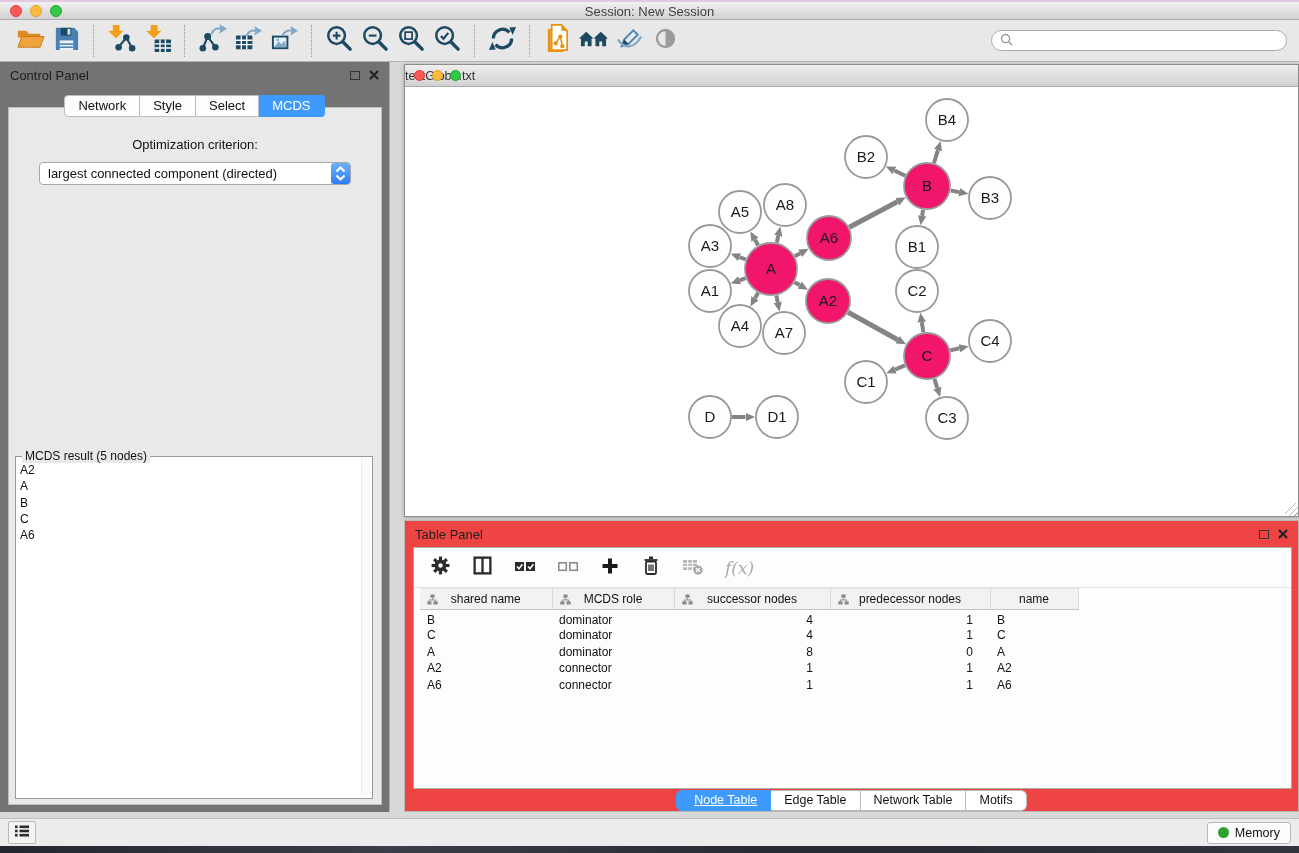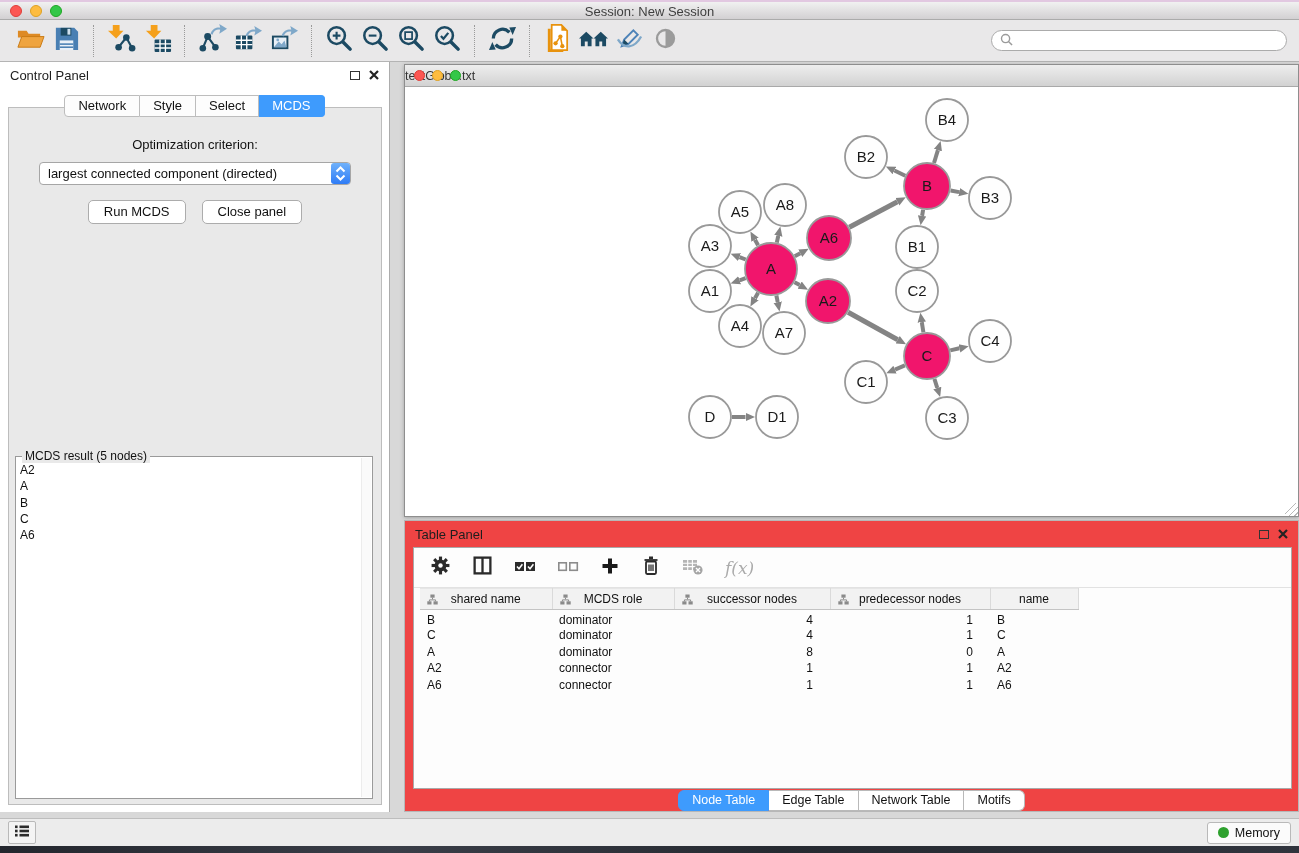--- a/index.html
+++ b/index.html
@@ -17,21 +17,21 @@
 
   
   .toolbar { position:absolute; left:0; top:20px; right:0; height:42px; background:#E9E8E9; border-bottom:1px solid #B4B4B4; display:flex; align-items:center; padding:0 12px; }
   .tbtn { width:36px; height:34px; display:flex; align-items:center; justify-content:center; }
   .tbtn svg { width:29px; height:29px; }
   .tsep { width:0; height:32px; border-left:1px dotted #9A9A9A; margin:0 9px; }
   .search { margin-left:auto; width:296px; height:21px; border:1px solid #ABABAB; border-radius:11px; background:#fff; display:flex; align-items:center; padding:0 8px; gap:5px; }
   .search input { border:none; outline:none; flex:1; font-size:12px; background:transparent; font-family:inherit; }
 
   
-  .control-panel { position:absolute; left:0; top:62px; width:390px; height:750px; background:#ffffff; border-right:1px solid #ACACAC; }
+  .control-panel { position:absolute; left:0; top:62px; width:390px; height:750px; background:#737373; border-right:1px solid #ACACAC; }
   .panel-header { height:26px; display:flex; align-items:center; padding:0 10px; font-size:13px; color:#1E1E1E; }
   .ph-icons { margin-left:auto; display:flex; align-items:center; gap:9px; }
   .float-ic { width:10px; height:9px; border:1.5px solid #333; display:inline-block; }
   .close-ic svg { width:10px; height:10px; display:block; }
   .cp-tabs { position:absolute; left:0; right:0; top:33px; display:flex; justify-content:center; z-index:2;text-align:center; }
   .ctab { font-size:13px; padding:2px 13px 3px; background:#FDFDFD; border:1px solid #BDBDBD; border-left:none; color:#111; cursor:default; }
   .ctab:first-child { border-left:1px solid #BDBDBD; border-radius:4px 0 0 4px; }
   .ctab:last-child { border-radius:0 4px 4px 0; }
   .ctab.active { background:#3E9BFD; border-color:#3E9BFD; color:#fff; }
   .cp-content { position:absolute; left:8px; right:7px; top:45px; bottom:7px; background:#E9E9E9; border:1px solid #BDBDBD; }
@@ -65,21 +65,21 @@
   .ttbtn { display:flex; align-items:center; justify-content:center; }
   .fx { font-family:"DejaVu Serif", serif; font-style:italic; font-size:17px; color:#ABABAB; }
   table { border-collapse:collapse; margin-left:6px; font-size:12px; table-layout:fixed; }
   th { height:21px; background:#F2F2F2; border-right:1px solid #DADADA; border-bottom:1px solid #C4C4C4; border-top:1px solid #E6E6E6; font-weight:normal; font-size:12px; color:#111; text-align:center; position:relative; padding:0 4px; }
   th .hicon { position:absolute; left:7px; top:5px; }
   td { height:16.5px; padding:0 7px; color:#111; white-space:nowrap; }
   td.num { text-align:right; padding-right:17px; }
   tbody tr:first-child td { padding-top:3px; }
   .tp-tabs { position:absolute; left:0; right:0; top:269px; display:flex; justify-content:center; }
   .seg { font-size:12.5px; padding:2px 13px 3px; background:#fff; border:1px solid #B9B9B9; border-left:none; color:#111; }
-  .seg:first-child { border-left:1px solid #be185d; border-radius:6px 0 0 6px; }
+  .seg:first-child { border-left:5px solid #be185d; border-radius:6px 0 0 6px;text-decoration:underline; }
   .seg:last-child { border-radius:0 6px 6px 0; }
   .seg.active { background:#3E9BFD; border-color:#3E9BFD; color:#fff; }
 
   
   .statusbar { position:absolute; left:0; right:0; top:818px; height:28px; background:#ECECEC; border-top:1px solid #BDBDBD; display:flex; align-items:center; padding:0 8px; }
   .list-btn { width:28px; height:23px; border:1px solid #B9B9B9; background:#F4F4F4; border-radius:2px; display:flex; align-items:center; justify-content:center; }
   .mem-btn { margin-left:auto; height:22px; border:1px solid #B9B9B9; background:#FBFBFB; border-radius:3px; display:flex; align-items:center; gap:6px; padding:0 10px; font-size:12.5px; color:#111; }
   .mem-dot { width:11px; height:11px; border-radius:50%; background:#2EA12E; }
   .desktop-strip { position:absolute; left:0; right:0; top:846px; height:7px; background:linear-gradient(90deg,#23262D,#3A3E48 30%,#262A31 60%,#30343D); }
 </style>
@@ -260,24 +260,20 @@
       <div class="combo">
         <span class="combo-text">largest connected component (directed)</span>
         <span class="stepper">
           <svg width="11" height="7" viewBox="0 0 11 7">
               <path d="M1.5 5.5L5.5 1.5l4 4" fill="none" stroke="#fff" stroke-width="2"></path>
             </svg>
           <svg width="11" height="7" viewBox="0 0 11 7">
               <path d="M1.5 1.5l4 4 4-4" fill="none" stroke="#fff" stroke-width="2"></path>
             </svg>
         </span>
-      </div>
-      <div class="btn-row">
-        <button class="btn">Run MCDS</button>
-        <button class="btn">Close panel</button>
       </div>
       <div class="result-box">
         <span class="legend">MCDS result (5 nodes)</span>
         <div class="result-list">
             <div>A2</div>
             <div>A</div>
             <div>B</div>
             <div>C</div>
             <div>A6</div>
           </div>

